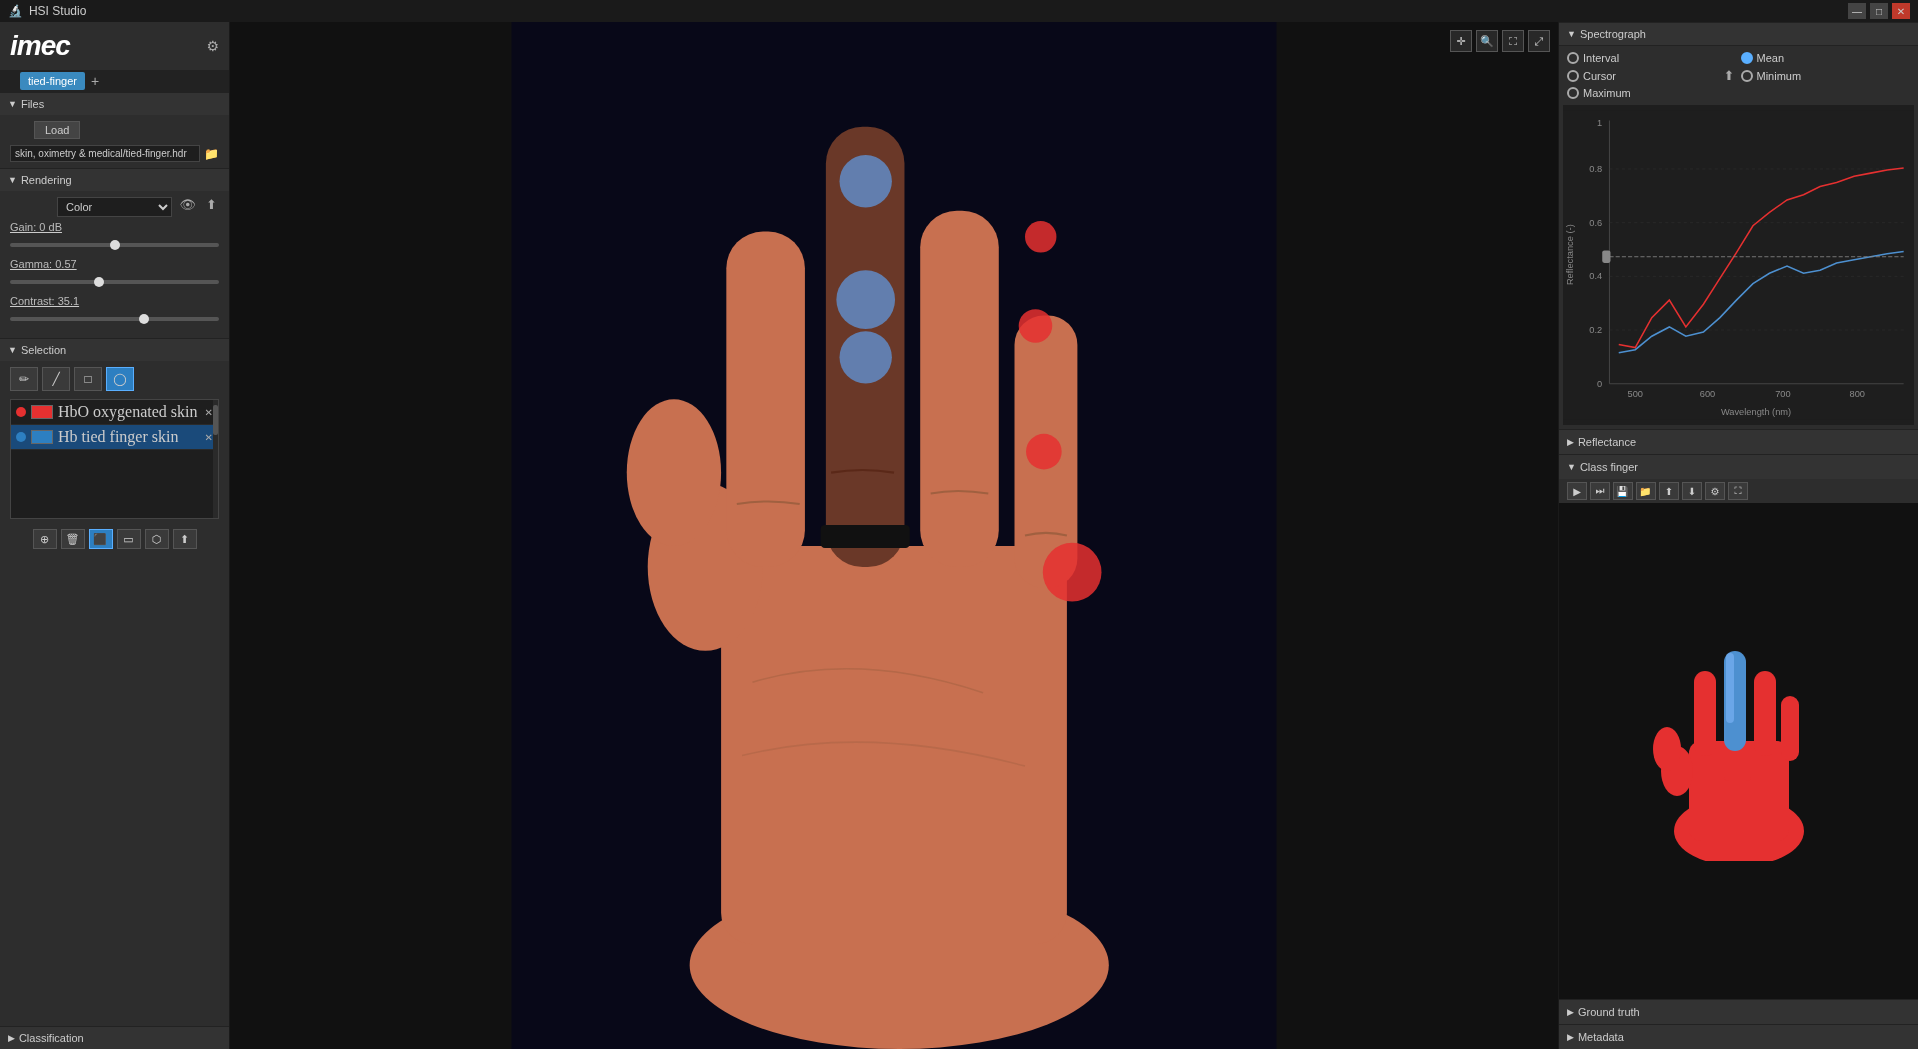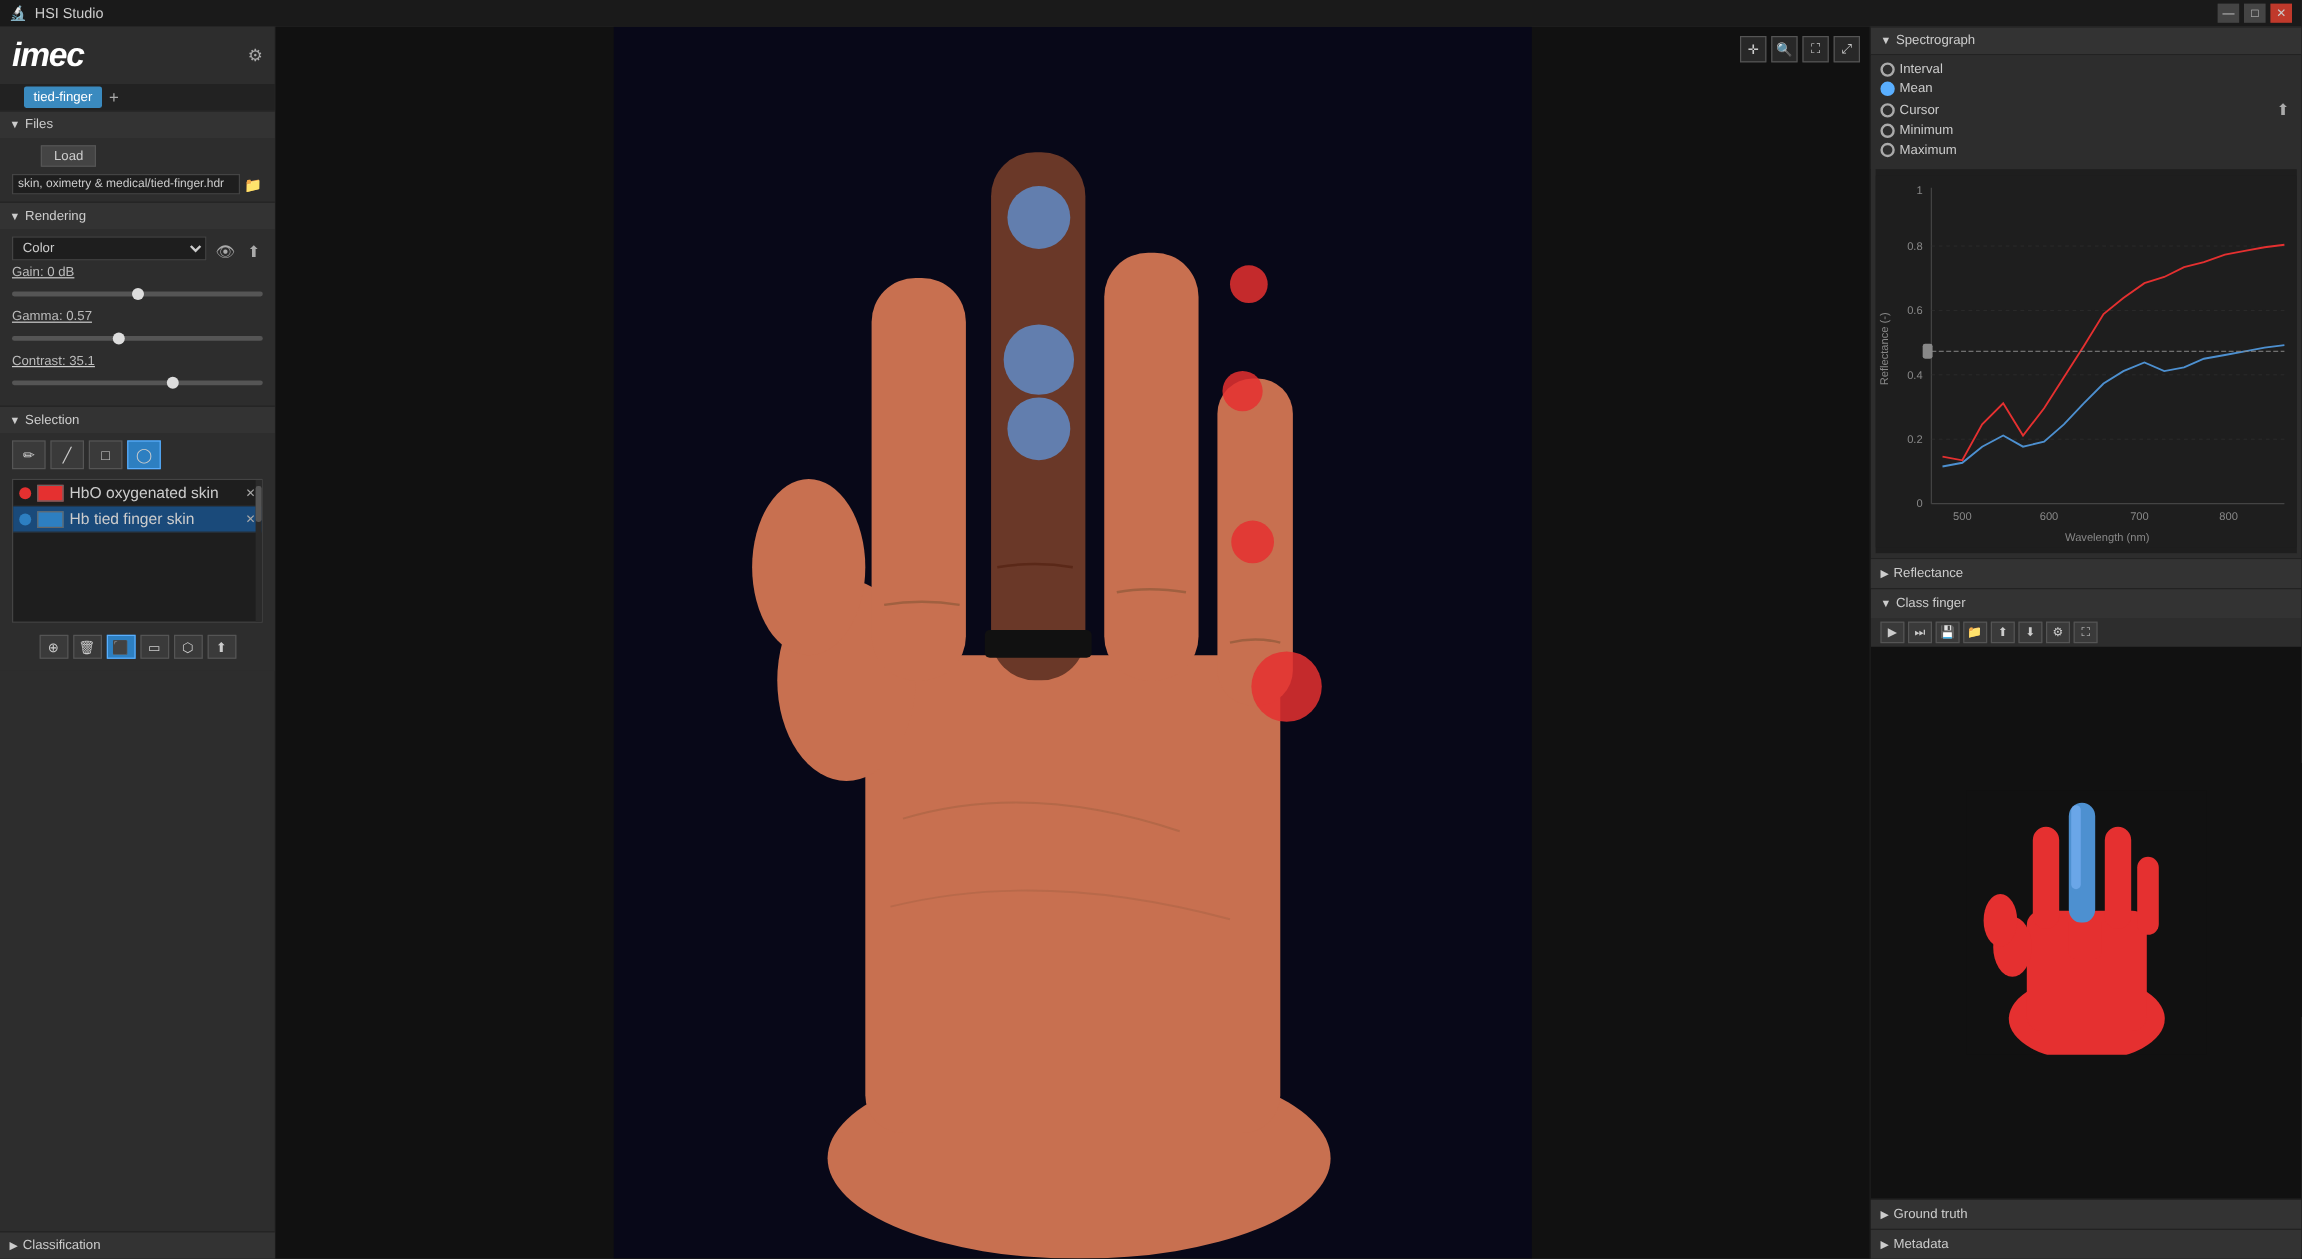--- a/index.html
+++ b/index.html
@@ -141,23 +141,24 @@
       padding: 2px 4px;
       flex: 1;
       white-space: nowrap;
       overflow: hidden;
     }
     .folder-icon { color: #aaa; font-size: 12px; cursor: pointer; }
 
     
     .render-row {
       display: flex;
-      align-items: flex-end;
+      align-items: flex-start;
       gap: 6px;
       margin-bottom: 4px;
+      margin-left: 47px;
     }
     #render-select {
       background: #1e1e1e;
       border: 1px solid #444;
       color: #ccc;
       font-size: 11px;
       padding: 2px 4px;
       flex: 1;
     }
     .icon-btn {
@@ -236,25 +237,26 @@
     }
     .sel-item.active { background: #1a4a7a; }
     .sel-color {
       width: 22px;
       height: 14px;
       border: 1px solid #666;
       flex-shrink: 0;
     }
     .sel-name {
       flex: 1;
-      font-size: 13px;
+      font-size: 16px;
       color: #ccc;
       background: transparent;
       border: none;
       outline: none;
+      font-family: Liberation Serif, serif;
     }
     .sel-del {
       color: #aaa;
       font-size: 10px;
       cursor: pointer;
     }
     .eye-dot {
       width: 10px; height: 10px;
       background: #2d7fc1;
       border-radius: 50%;
@@ -338,21 +340,21 @@
       color: #ccc;
       font-size: 11px;
       cursor: pointer;
       border-top: 1px solid #222;
       border-bottom: 1px solid #222;
     }
     .right-section-header .arrow { margin-right: 4px; font-size: 9px; }
 
     #spectrograph-controls {
       display: grid;
-      grid-template-columns: 1fr;
+      grid-template-columns: 1fr 1fr;
       gap: 4px;
       padding: 6px 8px;
       background: #2d2d2d;
     }
     .spec-ctrl {
       display: flex;
       align-items: center;
       gap: 4px;
       font-size: 11px;
       color: #ccc;

